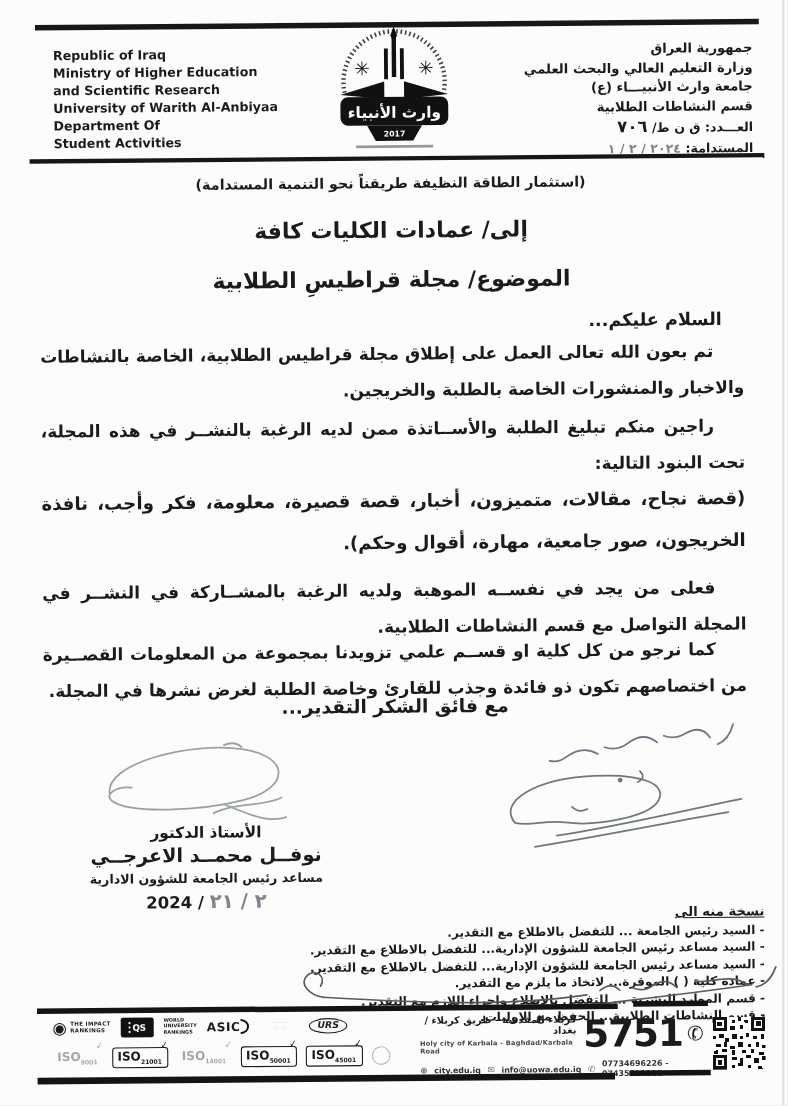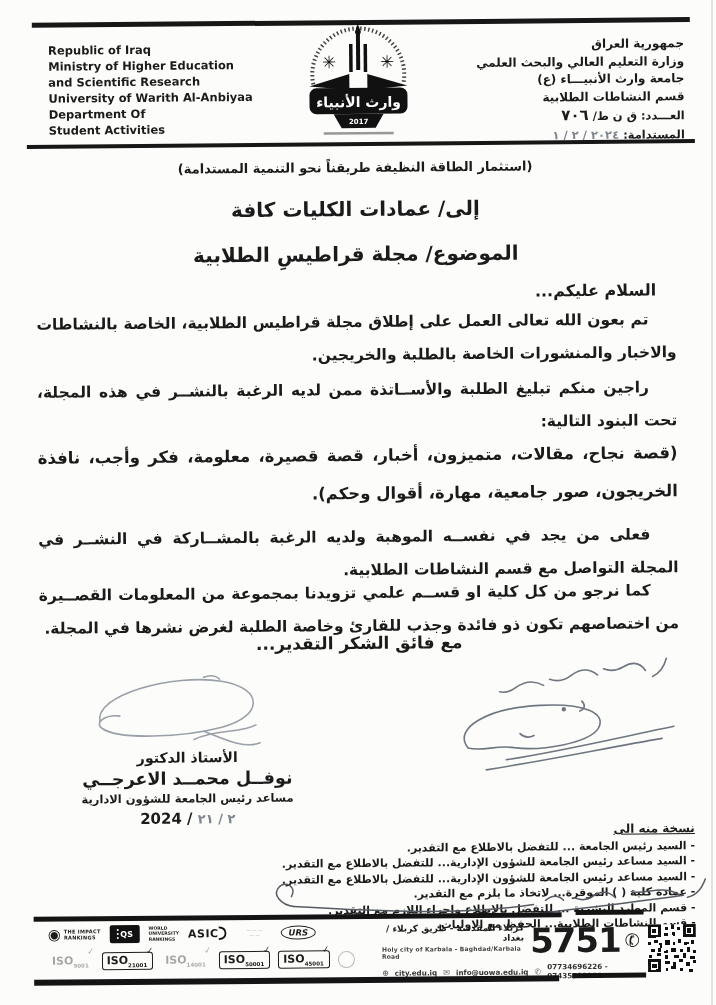--- a/index.html
+++ b/index.html
@@ -34,21 +34,21 @@
   .p4{top:577px;}
   .closing{position:absolute;top:633px;left:0;right:0;text-align:center;direction:rtl;font-size:17px;font-weight:800;}
   
   .annotation-right{position:absolute;top:645px;left:420px;width:275px;height:155px;}
   .sig-scribble{position:absolute;top:668px;left:52px;width:235px;height:115px;}
   .sig-block{position:absolute;top:748px;left:40px;width:290px;text-align:center;direction:rtl;}
   .sig-honorific{font-size:14px;font-weight:700;}
   .sig-name{font-size:17.5px;font-weight:800;margin-top:3px;}
   .sig-title{font-size:11.5px;font-weight:700;margin-top:3px;}
   .sig-date{direction:ltr;font-size:15px;font-weight:800;margin-top:4px;}
-  .sig-date .hand{font-size:13px;}
+  .sig-date .hand{font-size:18px;}
   
   .copy-list{position:absolute;top:824px;right:24px;width:430px;direction:rtl;text-align:right;font-size:11px;line-height:15.5px;font-weight:700;}
   .copy-header{font-size:12px;font-weight:800;text-decoration:underline;margin-bottom:1px;}
   .copy-item{white-space:nowrap;}
   .copy-hand{position:absolute;top:872px;left:260px;width:450px;height:62px;}
   
   .footer-left{position:absolute;top:920px;left:44px;width:330px;}
   .logo-row{display:flex;align-items:center;gap:9px;height:24px;}
   .impact{display:flex;align-items:center;gap:3px;}
   .impact .globe{font-size:15px;line-height:1;}

